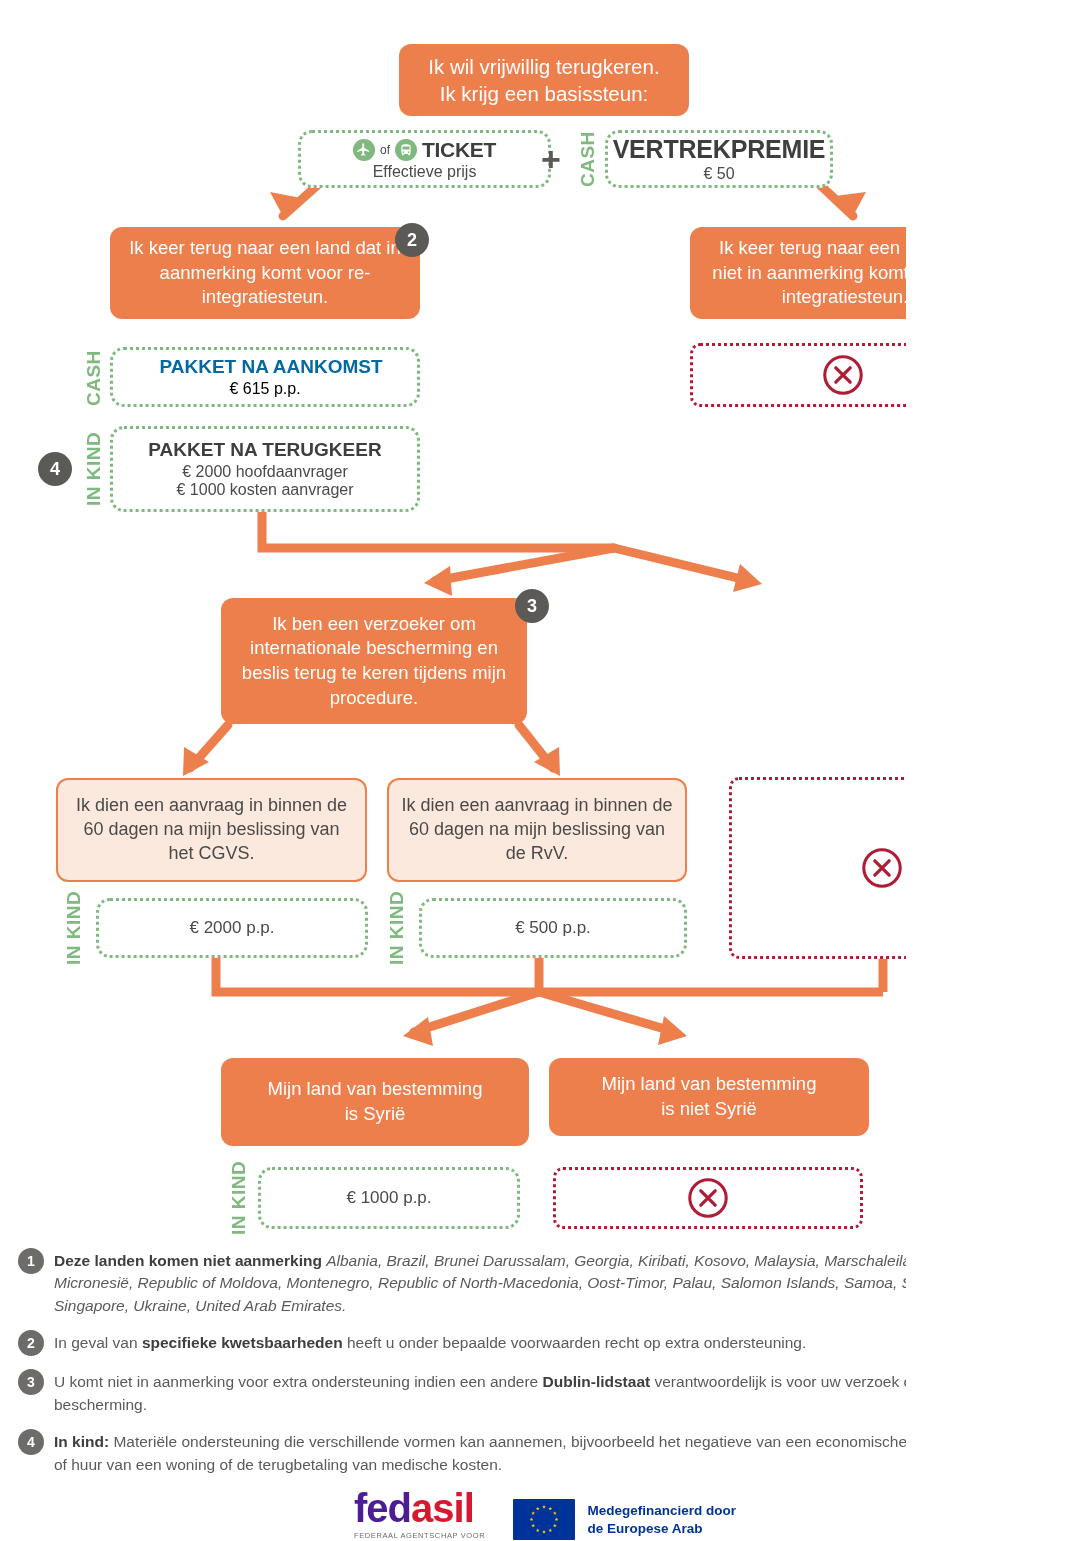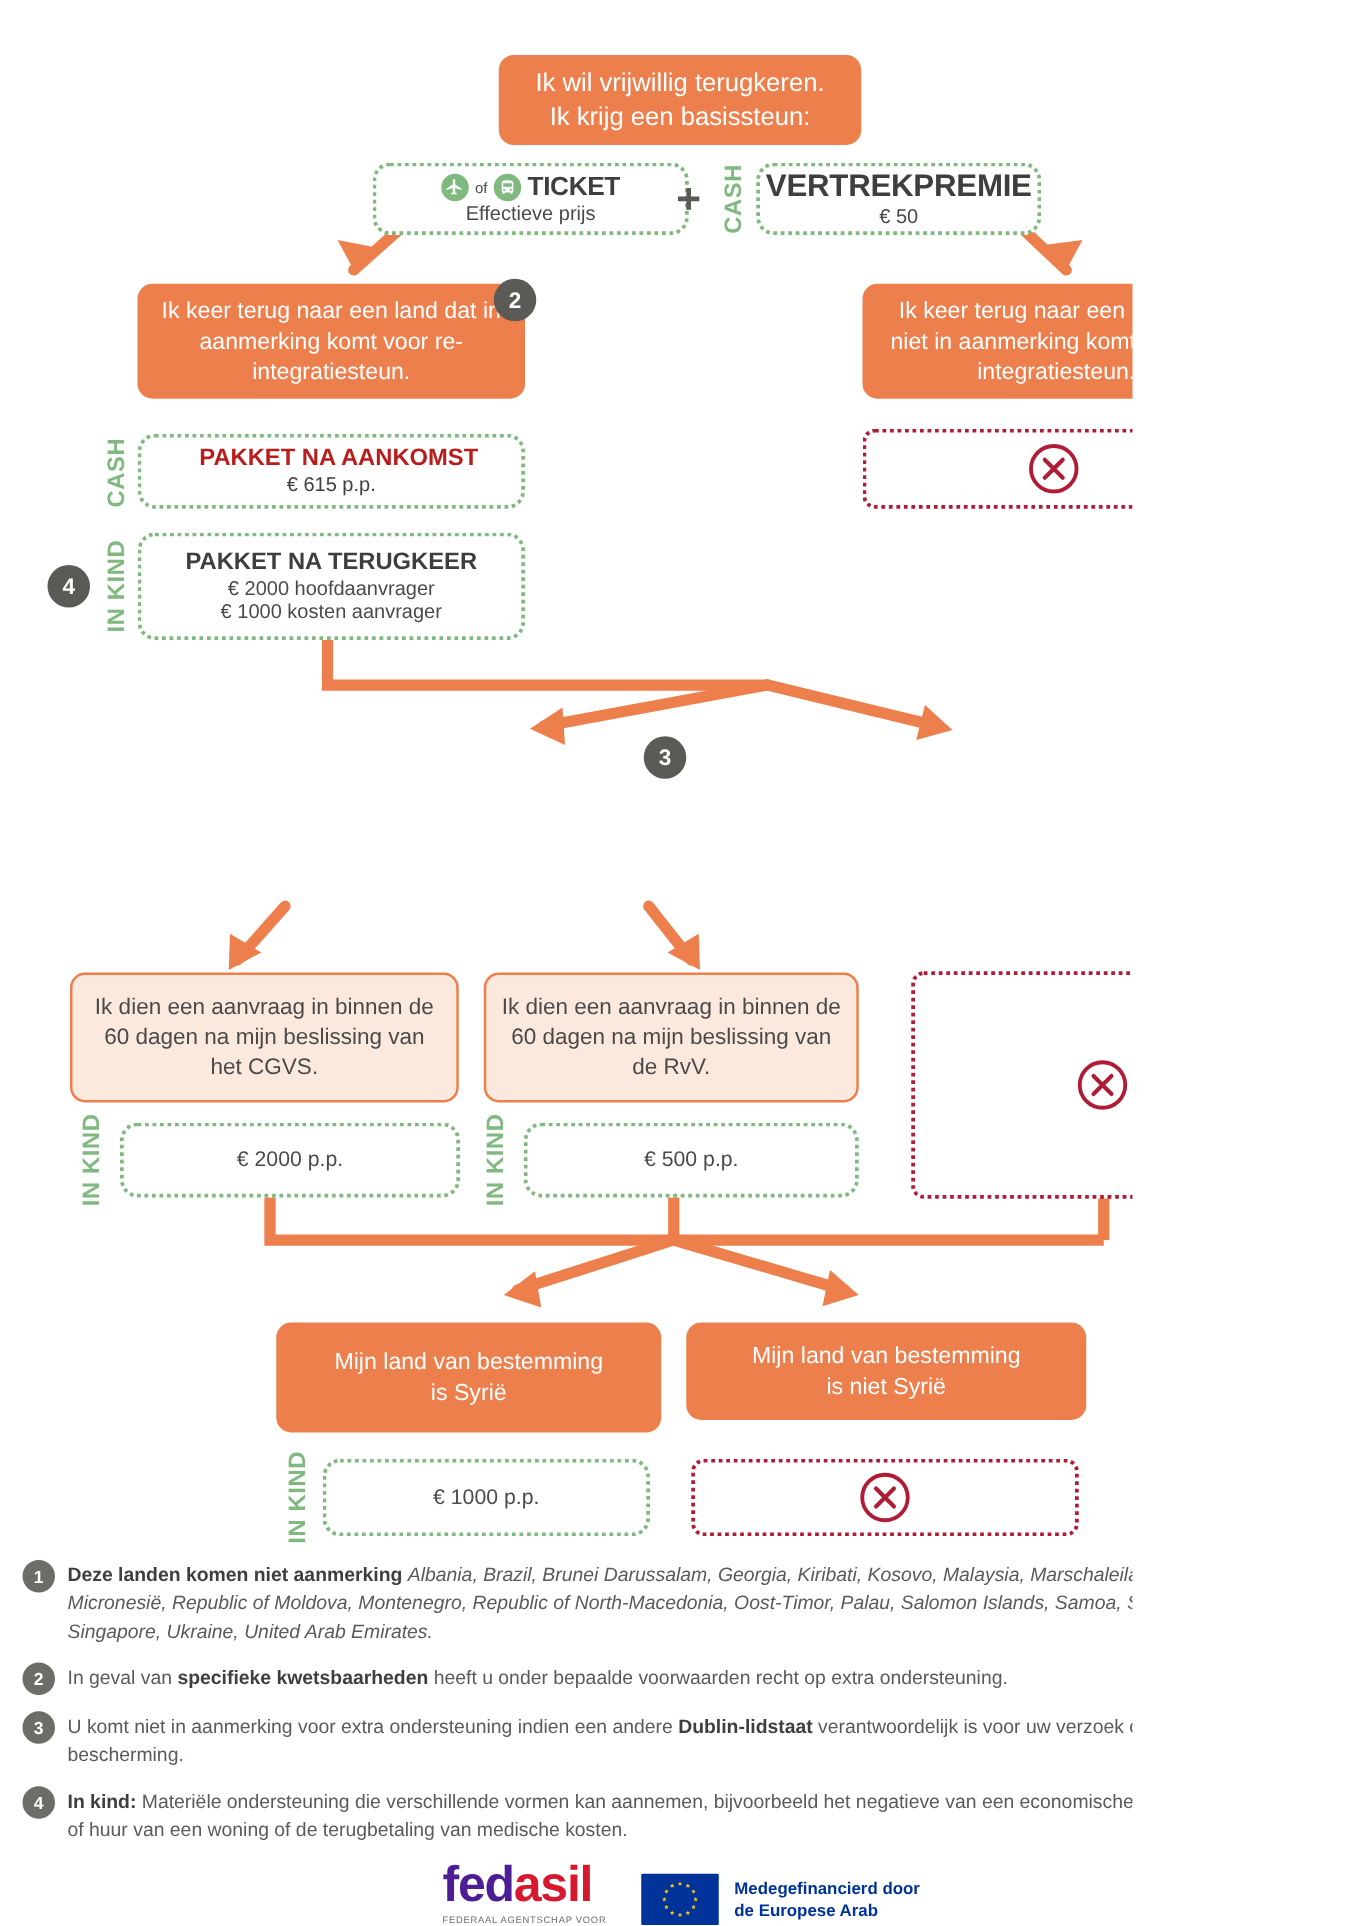--- a/index.html
+++ b/index.html
@@ -190,22 +190,22 @@
     <span>Ik keer terug naar een land dat in aanmerking komt voor re-integratiesteun.</span>
   </div>
   <div class="abs badge" style="left:395px;top:203px;">
     <span>2</span>
   </div>
 
   <div class="abs vlabel" style="left:82px;top:327px;width:24px;height:62px;font-size:19px;">
     <span>CASH</span>
   </div>
   <div class="abs green-dotted" style="left:110px;top:327px;width:310px;height:60px;">
-    <div style="font-size:19px;font-weight:bold;color:#b91c1c;padding-left:12px;">PAKKET NA AANKOMST</div>
-    <div style="font-size:16px;color:#404040;margin-top:2px;">€ 615 p.p.</div>
+    <div style="font-size:19px;font-weight:bold;color:#0369a1;padding-left:12px;">PAKKET NA AANKOMST</div>
+    <div style="font-size:16px;color:#000000;margin-top:2px;">€ 615 p.p.</div>
   </div>
 
   <div class="abs badge" style="left:38px;top:432px;">
     <span>4</span>
   </div>
   <div class="abs vlabel" style="left:82px;top:406px;width:24px;height:86px;font-size:19px;">
     <span>IN KIND</span>
   </div>
   <div class="abs green-dotted" style="left:110px;top:406px;width:310px;height:86px;">
     <div style="font-size:19px;font-weight:bold;color:#3f3e3c;">PAKKET NA TERUGKEER</div>
@@ -222,20 +222,23 @@
   <div class="abs badge" style="left:1008px;top:194px;">
     <span>2</span>
   </div>
   <div class="abs red-dotted" style="left:690px;top:323px;width:306px;height:64px;">
     <svg class="xmark" viewBox="0 0 48 48">
       <circle cx="24" cy="24" r="19" fill="none" stroke="#B01C35" stroke-width="3.2"></circle>
       <path d="M16.5 16.5 L31.5 31.5 M31.5 16.5 L16.5 31.5" stroke="#B01C35" stroke-width="3.4" stroke-linecap="round"></path>
     </svg>
   </div>
 
+  <div class="abs orange-box" style="left:221px;top:578px;width:306px;height:126px;font-size:18.5px;">
+    <span>Ik ben een verzoeker om internationale bescherming en beslis terug te keren tijdens mijn procedure.</span>
+  </div>
   <div class="abs badge" style="left:515px;top:569px;">
     <span>3</span>
   </div>
 
   <div class="abs red-dotted" style="left:729px;top:757px;width:306px;height:182px;">
     <svg class="xmark" viewBox="0 0 48 48">
       <circle cx="24" cy="24" r="19" fill="none" stroke="#B01C35" stroke-width="3.2"></circle>
       <path d="M16.5 16.5 L31.5 31.5 M31.5 16.5 L16.5 31.5" stroke="#B01C35" stroke-width="3.4" stroke-linecap="round"></path>
     </svg>
   </div>

